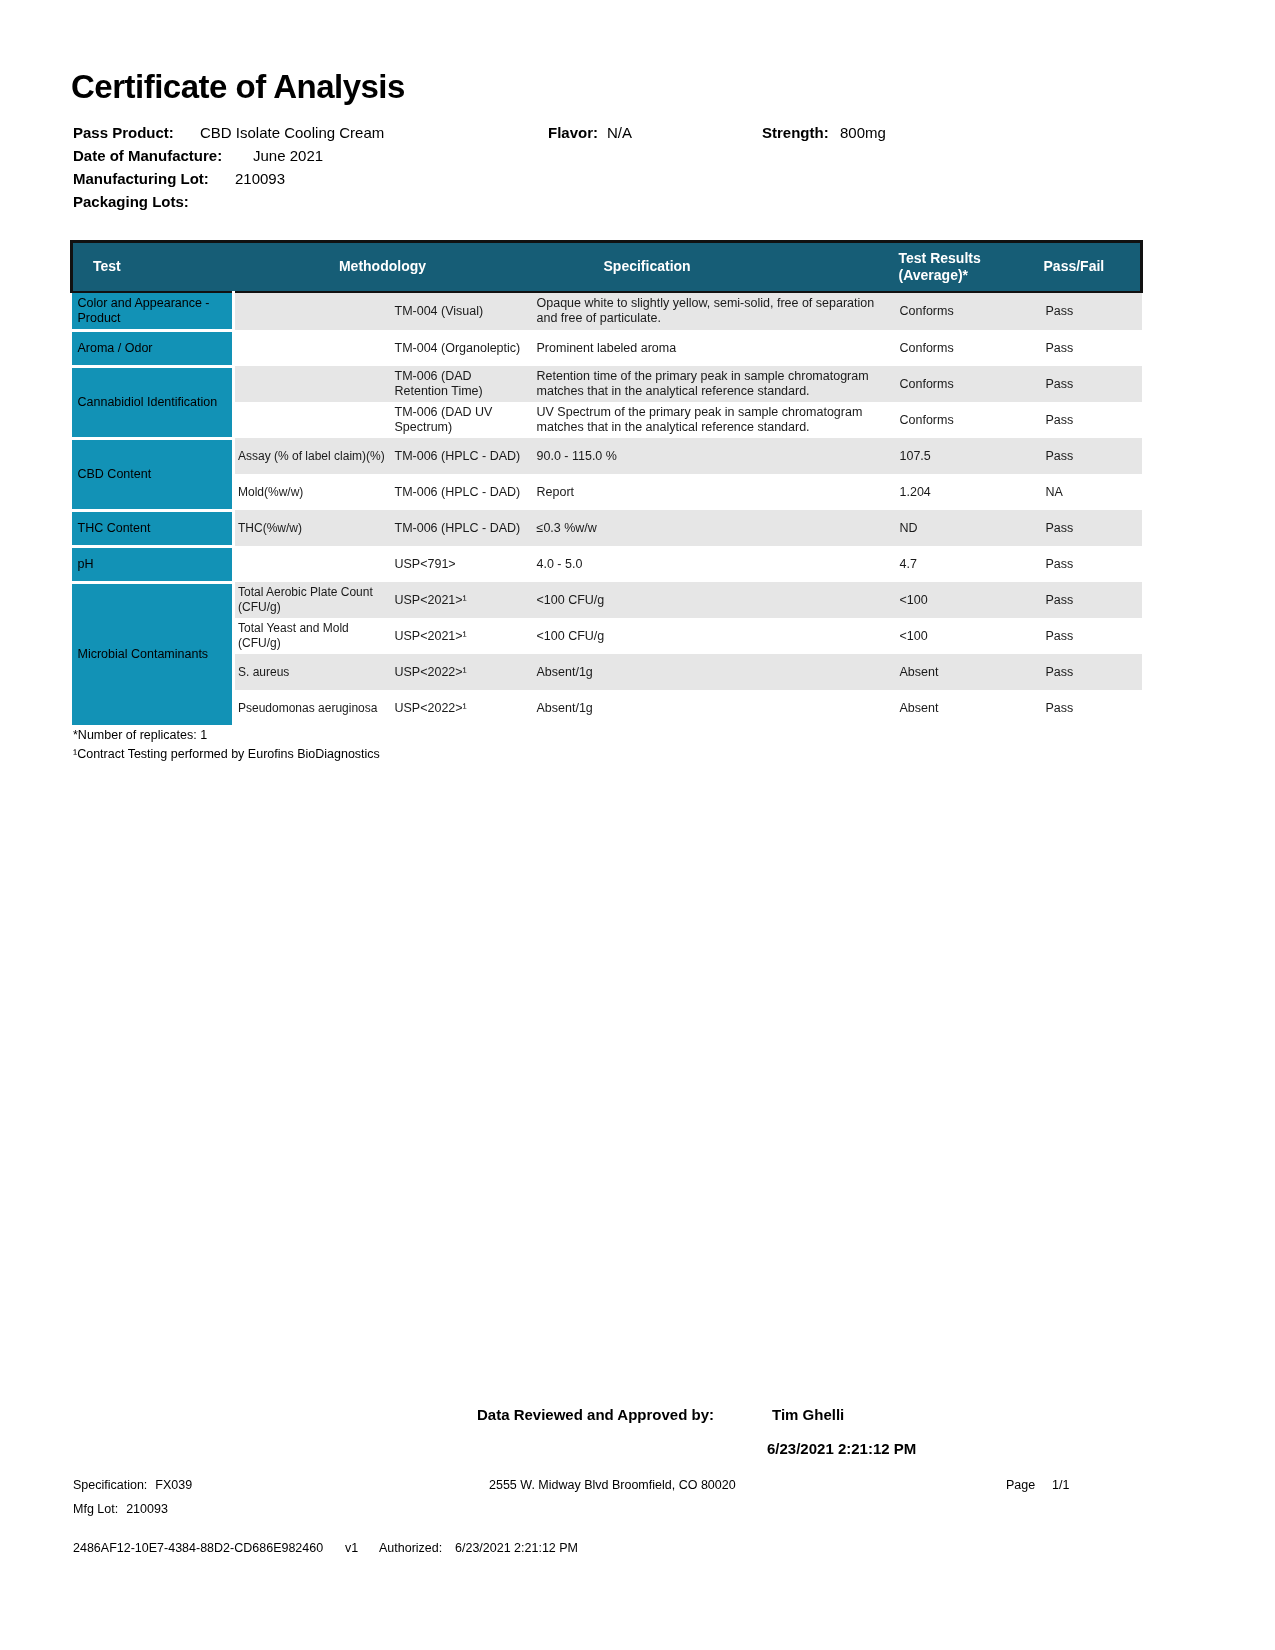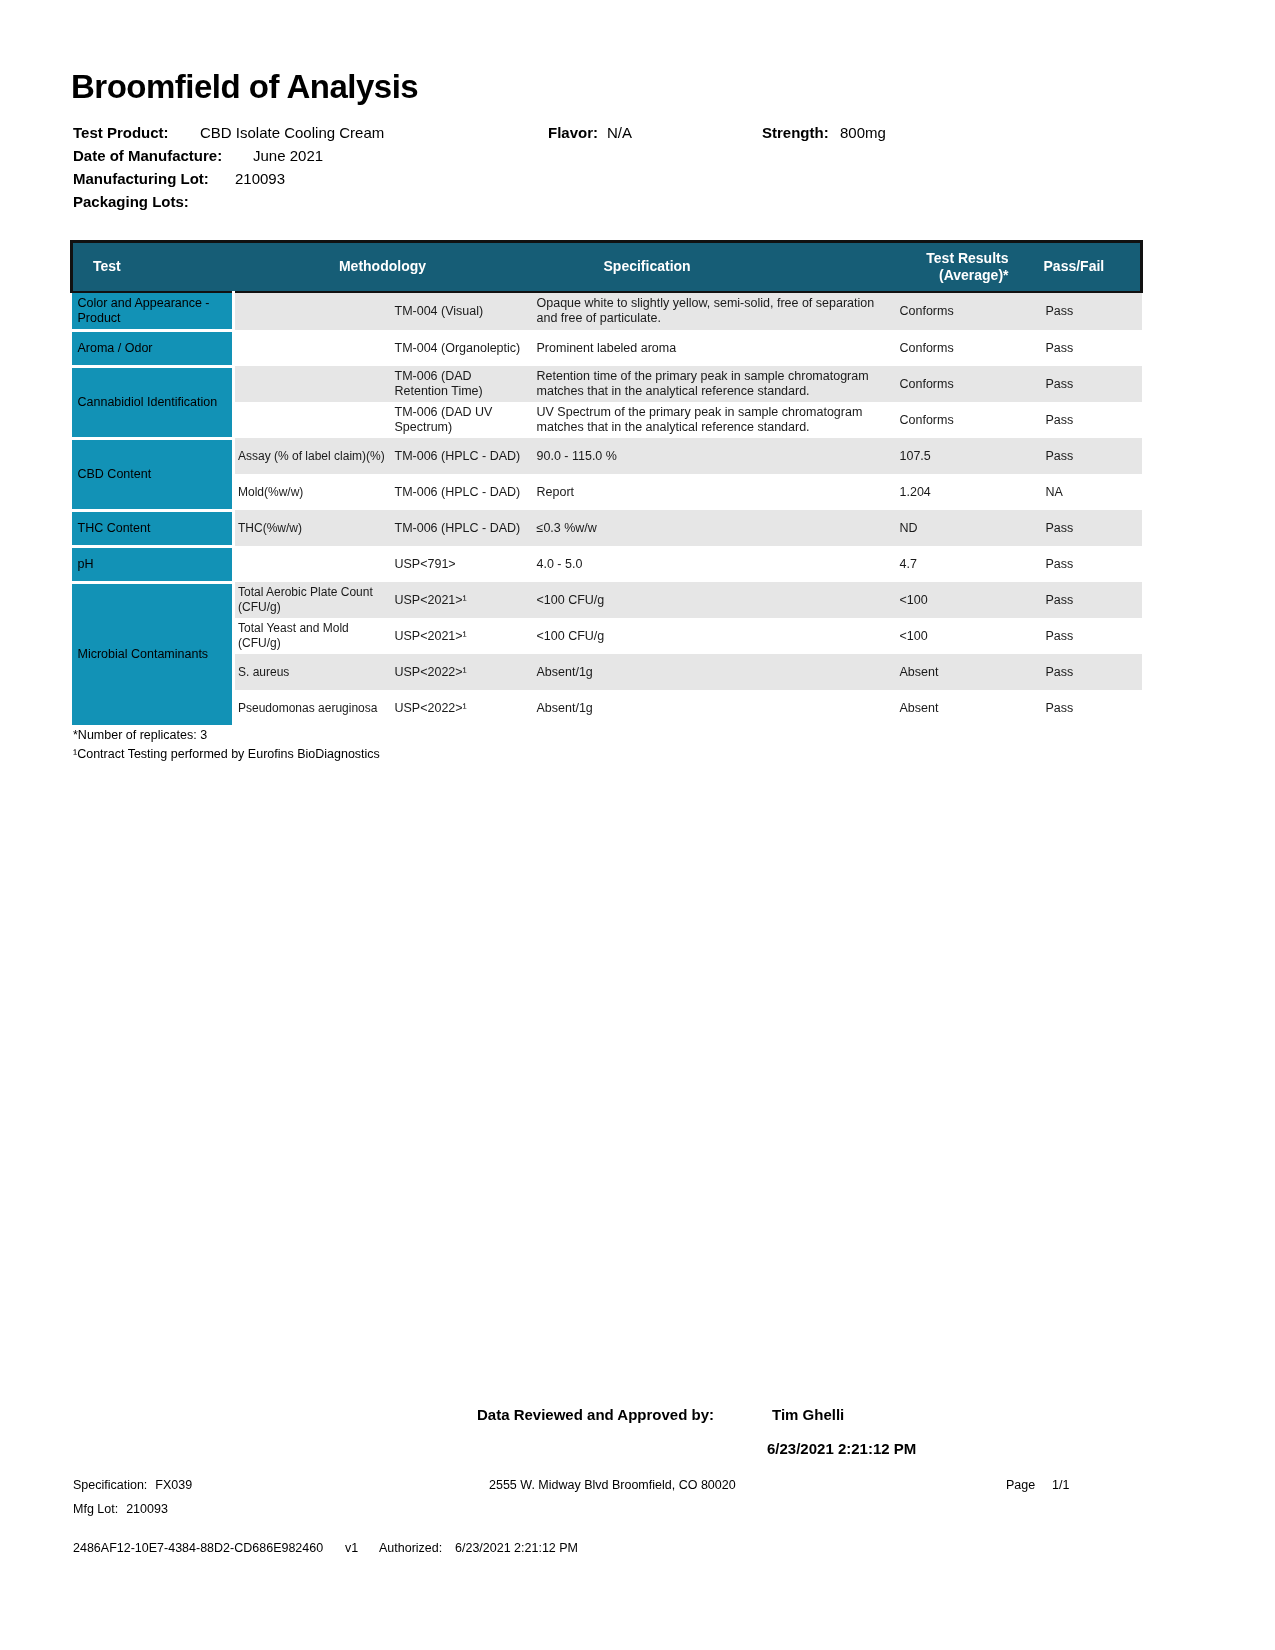--- a/index.html
+++ b/index.html
@@ -34,21 +34,21 @@
   .coa thead th {
     background:#165d76; color:#ffffff;
     font-size:14px; font-weight:bold; height:50px;
     vertical-align:middle; text-align:left;
     border-top:3px solid #111; border-bottom:2px solid #111;
     line-height:17px;
   }
   .coa thead th.h-test { padding-left:20px; border-left:3px solid #111; }
   .coa thead th.h-meth { text-align:center; }
   .coa thead th.h-spec { padding-left:72px; }
-  .coa thead th.h-res { padding-left:7px; padding-right:30px;text-align:right; }
+  .coa thead th.h-res { padding-left:7px; padding-right:30px; }
   .coa thead th.h-pf { padding-left:5px; border-right:3px solid #111; }
 
   .coa td {
     height:36px; vertical-align:middle;
     font-size:12.5px; line-height:15px;
     padding:3px 5px; color:#1a1a1a;
   }
   td.tcell {
     background:#1292b6; color:#000000;
     border-bottom:3px solid #ffffff; border-right:3px solid #ffffff;
@@ -78,25 +78,25 @@
   .footer .f-ver { position:absolute; left:345px; top:1541px; }
   .footer .f-auth { position:absolute; left:379px; top:1541px;text-align:center; }
   .footer .f-authdate { position:absolute; left:455px; top:1541px; }
   .footer .pair .plbl { margin-right:8px; }
 </style>
 </head>
 <body>
 
 <div class="page">
 
-  <div class="doc-title">Broomfield of Analysis</div>
+  <div class="doc-title">Certificate of Analysis</div>
 
   <div class="info-block">
     <div class="info-row">
-      <span class="lbl" style="left:73px">Test Product:</span>
+      <span class="lbl" style="left:73px">Pass Product:</span>
       <span class="val" style="left:200px">CBD Isolate Cooling Cream</span>
       <span class="lbl" style="left:548px">Flavor:</span>
       <span class="val" style="left:607px">N/A</span>
       <span class="lbl" style="left:762px">Strength:</span>
       <span class="val" style="left:840px">800mg</span>
     </div>
     <div class="info-row">
       <span class="lbl" style="left:73px">Date of Manufacture:</span>
       <span class="val" style="left:253px">June 2021</span>
     </div>
@@ -219,21 +219,21 @@
           <td class="meth dcell">USP&lt;2022&gt;¹</td>
           <td class="spec dcell">Absent/1g</td>
           <td class="res dcell">Absent</td>
           <td class="pf dcell">Pass</td>
         </tr>
       </tbody>
     </table>
   </div>
 
   <div class="footnotes">
-    <div>*Number of replicates: 3</div>
+    <div>*Number of replicates: 1</div>
     <div>¹Contract Testing performed by Eurofins BioDiagnostics</div>
   </div>
 
   <div class="approval">
     <span class="ap-label">Data Reviewed and Approved by:</span>
     <span class="ap-name">Tim Ghelli</span>
     <span class="ap-date">6/23/2021 2:21:12 PM</span>
   </div>
 
   <div class="footer">

